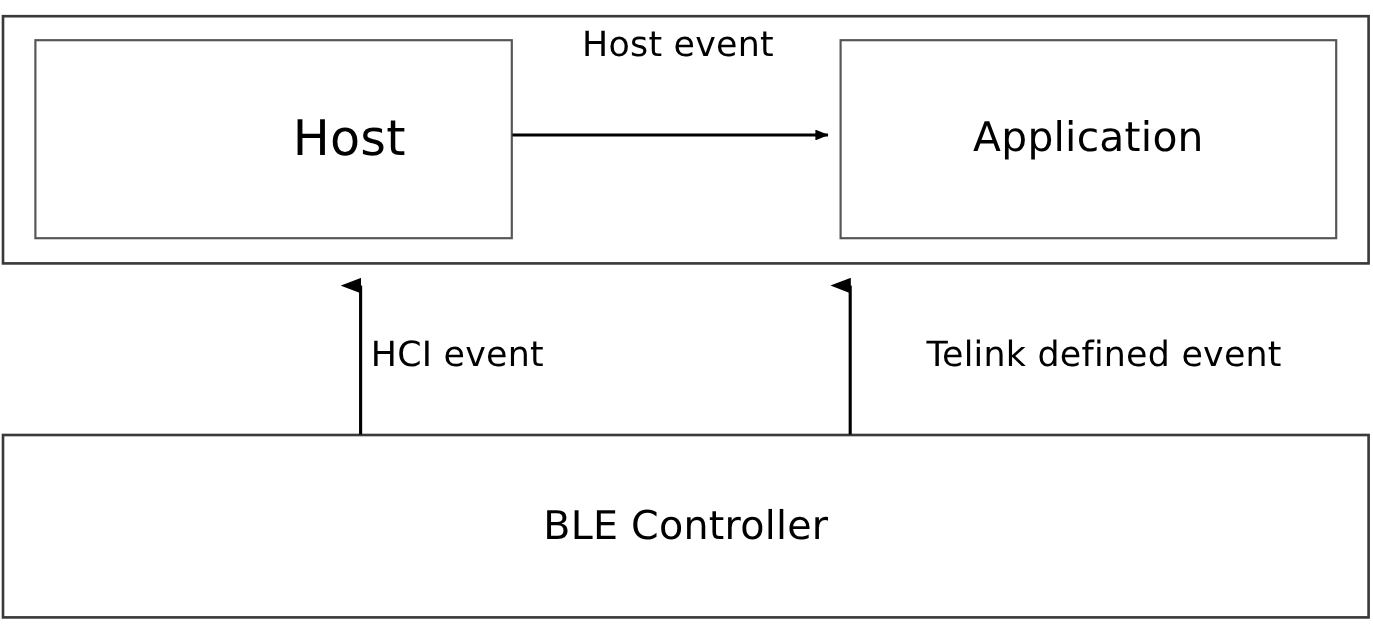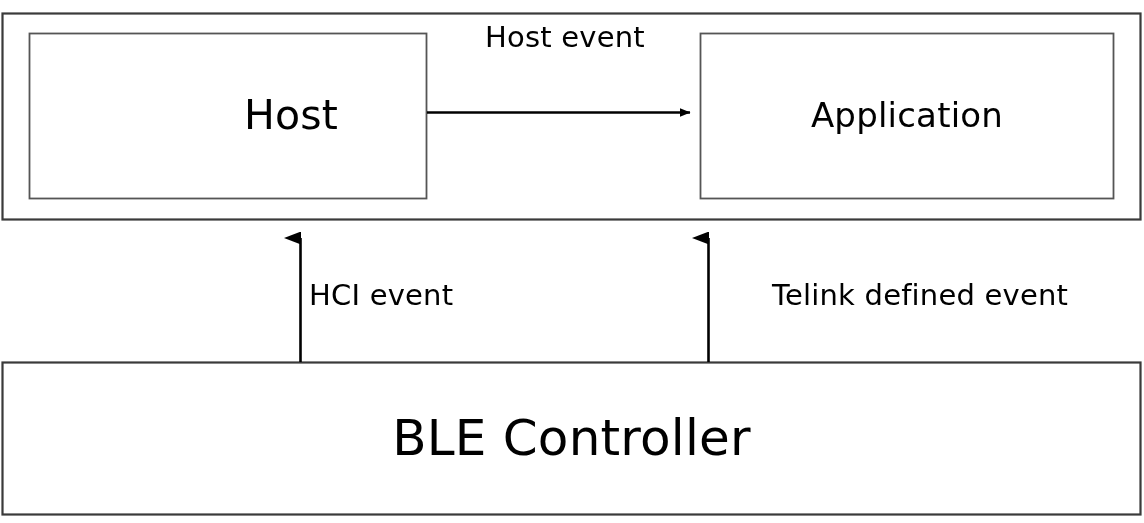--- a/index.html
+++ b/index.html
@@ -44,21 +44,21 @@
     position: absolute;
     font-family: "DejaVu Sans", sans-serif;
     font-weight: 400;
     color: #000000;
     white-space: nowrap;
     line-height: 1.22;
     letter-spacing: 0.2px;
   }
   #host-label      { left: 29px;  top: 33px;  width: 462px; height: 166px; font-size: 41px; margin-left: 31px; }
   #application-label { left: 700px; top: 33px; width: 414px; height: 166px; font-size: 34px; }
-  #ble-controller-label { left: 2px; top: 362px; width: 1139px; height: 153px; font-size: 50px; }
+  #ble-controller-label { left: 2px; top: 362px; width: 1139px; height: 153px; font-size: 33px; }
 
   #host-event-label {
     left: 430px;
     top: 20px;
     width: 270px;
     font-size: 29px;
     text-align: center;
   }
   #hci-event-label {
     left: 309px;

